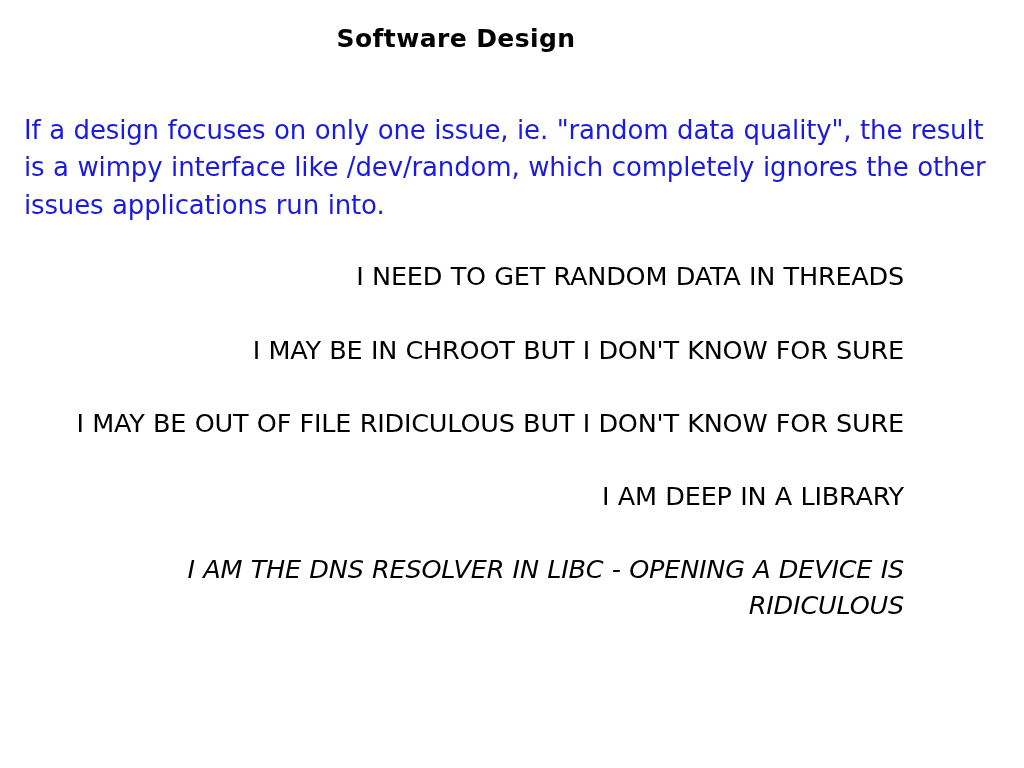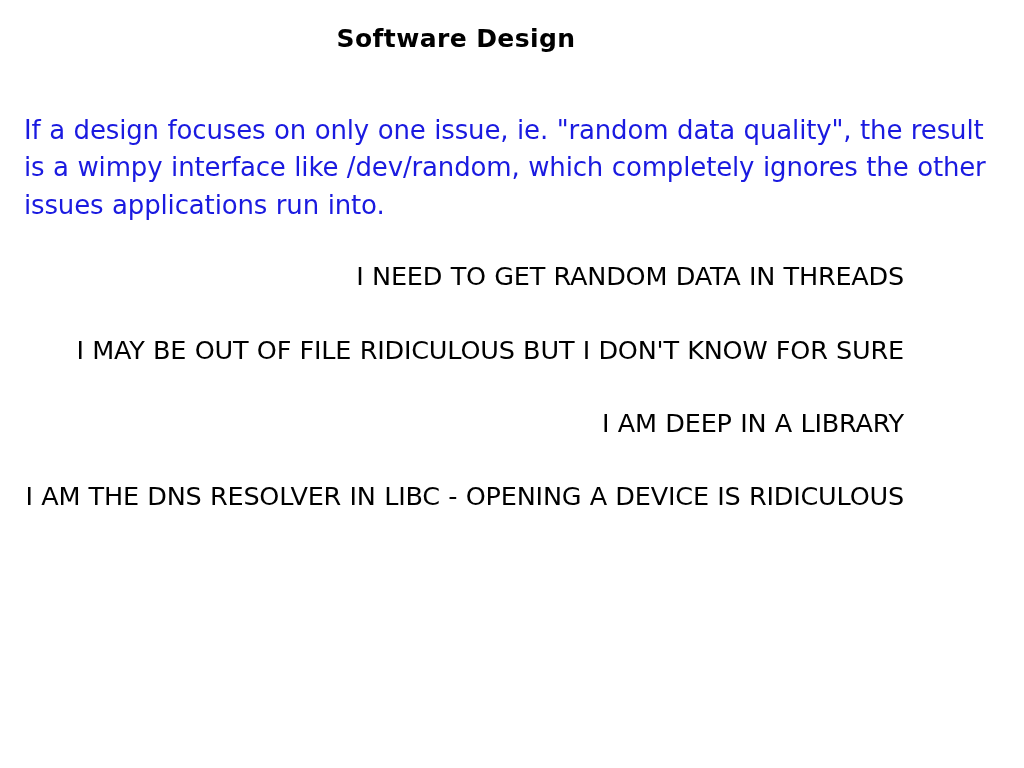--- a/index.html
+++ b/index.html
@@ -65,35 +65,37 @@
     color: #000000;
     font-size: 25.5px;
     line-height: 1.42;
     margin-bottom: 37px;
     max-width: 880px;
     text-align: right;
   }
 
   .para.shout:last-child {
     margin-bottom: 7px;
+    font-style: italic;
   }
 </style>
 </head>
 <body>
 
 <div class="slide">
 
   <div class="slide-title">Software Design</div>
 
   <div class="slide-body">
 
     <p class="para intro">If a design focuses on only one issue, ie. "random data quality", the result is a wimpy interface like /dev/random, which completely ignores the other issues applications run into.</p>
 
     <p class="para shout">I NEED TO GET RANDOM DATA IN THREADS</p>
 
+    <p class="para shout">I MAY BE IN CHROOT BUT I DON'T KNOW FOR SURE</p>
 
     <p class="para shout">I MAY BE OUT OF FILE RIDICULOUS BUT I DON'T KNOW FOR SURE</p>
 
     <p class="para shout">I AM DEEP IN A LIBRARY</p>
 
     <p class="para shout">I AM THE DNS RESOLVER IN LIBC - OPENING A DEVICE IS RIDICULOUS</p>
 
   </div>
 
 </div>

